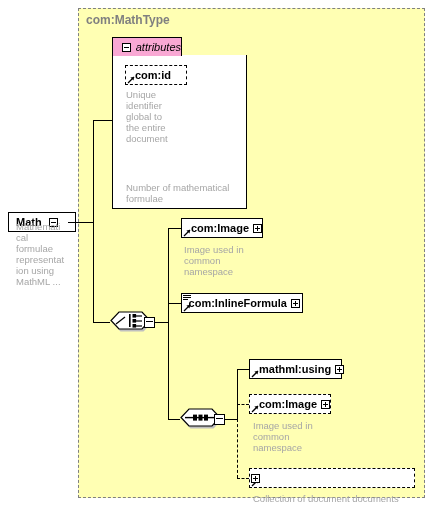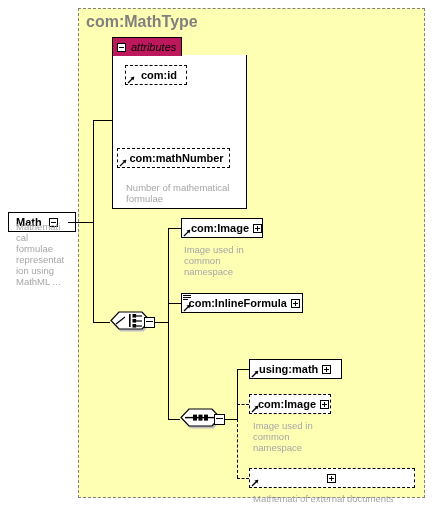--- a/index.html
+++ b/index.html
@@ -20,41 +20,42 @@
   
   .type-box {
     position: absolute;
     box-sizing: border-box;
     background: #ffffb3;
     border: 1px dashed #808080;
   }
   .type-label {
     position: absolute;
     color: #808080;
-    font-size: 16px;
+    font-size: 12px;
     font-weight: bold;
     white-space: nowrap;
   }
   
   .attr-panel {
     position: absolute;
     box-sizing: border-box;
     background: #ffffff;
     border: 1px solid #000000;
     border-top: none;
   }
   .attr-tab {
     position: absolute;
     box-sizing: border-box;
-    background: #be185d;
+    background: #f9a8d4;
     border: 1px solid #000000;
     border-bottom: none;
     display: flex;
     align-items: center;
     padding-left: 4px;
+    justify-content: flex-end;
   }
   .attr-tab .lbl {
     font-size: 11px;
     font-style: italic;
     color: #000000;
     margin-left: 5px;
     white-space: nowrap;
   }
   
   .toggle {
@@ -88,21 +89,21 @@
   .node {
     position: absolute;
     box-sizing: border-box;
     height: 20px;
     background: #ffffff;
     display: flex;
     align-items: center;
     white-space: nowrap;
   }
   .node.solid  { border: 1px solid #000000; }
-  .node.dashed { border: 1px dashed #000000; justify-content: center; }
+  .node.dashed { border: 1px dashed #000000; }
   .node .shadow {
     position: absolute;
     left: 3px;
     top: 100%;
     width: 100%;
     height: 3px;
     background: #c0c0c0;
     z-index: -1;
   }
   .node .shadow-r {
@@ -202,30 +203,26 @@
 
   <div class="node dashed hasarrow" style="left:125px; top:65px; width:62px;">
     <svg class="ref-arrow" viewBox="0 0 8 8">
       <path d="M1 7 L7 1" stroke="#000" stroke-width="1.3" fill="none"></path>
       <path d="M7 1 L3.4 1.4 L6.6 4.6 Z" fill="#000"></path>
     </svg>
     <span class="name">com:id</span>
     <span class="shadow"></span>
     <span class="shadow-r"></span>
   </div>
-
-  <div class="node dashed hasarrow" style="left:117px; top:148px; width:113px;">
-    <svg class="ref-arrow" viewBox="0 0 8 8">
-      <path d="M1 7 L7 1" stroke="#000" stroke-width="1.3" fill="none"></path>
-      <path d="M7 1 L3.4 1.4 L6.6 4.6 Z" fill="#000"></path>
-    </svg>
-    <span class="name">com:mathNumber</span>
-    <span class="shadow"></span>
-    <span class="shadow-r"></span>
-  </div>
+  <div class="doc" style="left:126px; top:89px; width:80px;">Unique
+identifier
+global to
+the entire
+document</div>
+
   <div class="doc" style="left:126px; top:182px; width:116px;">Number of mathematical
 formulae</div>
 
   <div class="node solid root" style="left:8px; top:212px; width:68px;">
     <span class="name">Math</span>
     <span class="toggle node-toggle"></span>
     <span class="shadow"></span>
     <span class="shadow-r"></span>
   </div>
   <div class="doc" style="left:16px; top:221px; width:62px;">Mathemati
@@ -326,21 +323,21 @@
 
   <div class="dl h" style="left:237px; top:404px; width:12px;"></div>
 
   <div class="dl h" style="left:237px; top:478px; width:12px;"></div>
 
   <div class="node solid hasarrow" style="left:249px; top:359px; width:93px;">
     <svg class="ref-arrow" viewBox="0 0 8 8">
       <path d="M1 7 L7 1" stroke="#000" stroke-width="1.3" fill="none"></path>
       <path d="M7 1 L3.4 1.4 L6.6 4.6 Z" fill="#000"></path>
     </svg>
-    <span class="name">using:math</span>
+    <span class="name">mathml:using</span>
     <span class="toggle plus node-toggle"></span>
     <span class="shadow"></span>
     <span class="shadow-r"></span>
   </div>
 
   <div class="node dashed hasarrow" style="left:249px; top:394px; width:82px;">
     <svg class="ref-arrow" viewBox="0 0 8 8">
       <path d="M1 7 L7 1" stroke="#000" stroke-width="1.3" fill="none"></path>
       <path d="M7 1 L3.4 1.4 L6.6 4.6 Z" fill="#000"></path>
     </svg>
@@ -355,15 +352,15 @@
 
   <div class="node dashed hasarrow" style="left:249px; top:468px; width:166px;">
     <svg class="ref-arrow" viewBox="0 0 8 8">
       <path d="M1 7 L7 1" stroke="#000" stroke-width="1.3" fill="none"></path>
       <path d="M7 1 L3.4 1.4 L6.6 4.6 Z" fill="#000"></path>
     </svg>
     <span class="toggle plus node-toggle"></span>
     <span class="shadow"></span>
     <span class="shadow-r"></span>
   </div>
-  <div class="doc" style="left:253px; top:493px; width:180px;">Mathemati of external documents</div>
+  <div class="doc" style="left:253px; top:493px; width:180px;">Collection of document documents</div>
 
 </div>
 
 </body></html>

